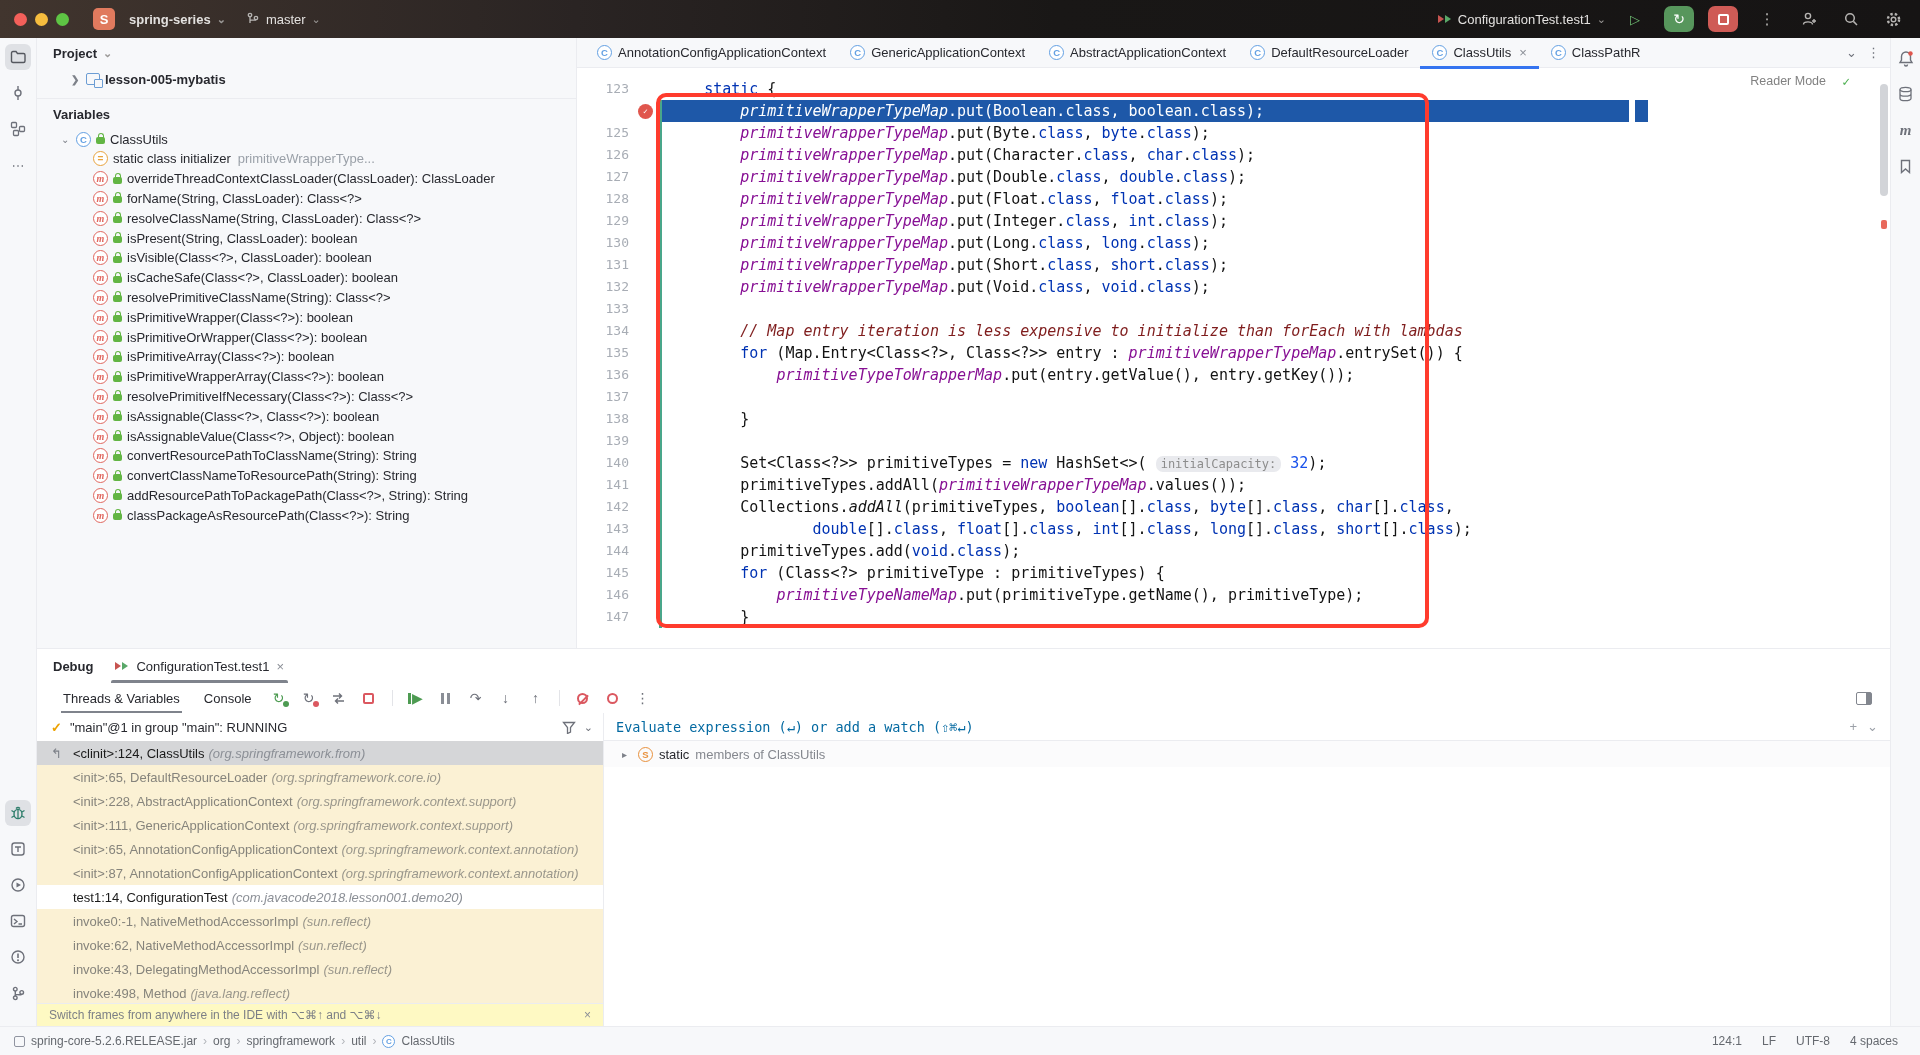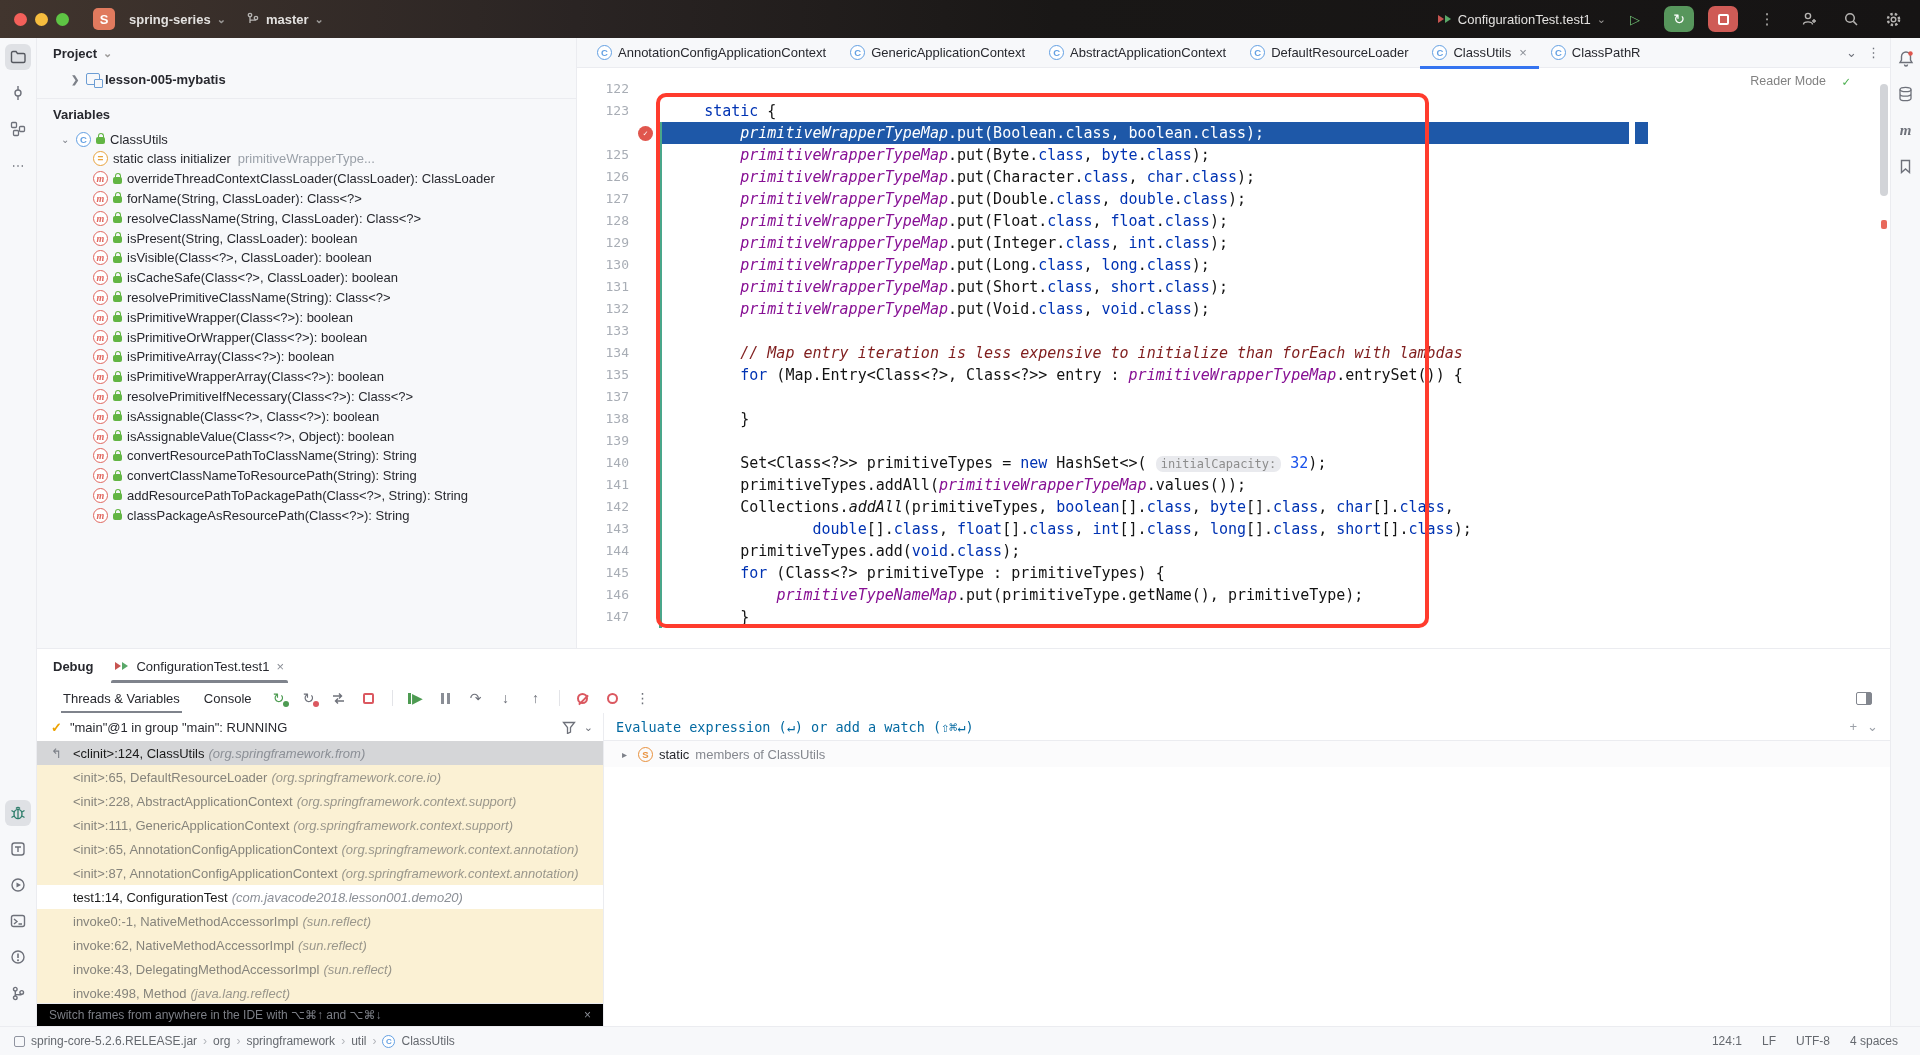--- a/index.html
+++ b/index.html
@@ -126,21 +126,21 @@
   .thread-label{flex:1}
   .funnel{color:#6e717a}
   .frames-list{flex:1;overflow:hidden}
   .frow{height:24px;display:flex;align-items:center;padding-left:14px;white-space:nowrap;gap:4px}
   .frow .fret{width:18px;color:#7d8189;font-size:13px}
   .frow.f-selected{background:#d5d6d8;color:#1a1a1a}
   .frow.f-library{background:#fbf1d4;color:#86847c}
   .frow.f-user{background:#fff;color:#1a1a1a}
   .fpkg{font-style:italic;color:#8b8f96}
   .frow.f-library .fpkg{color:#9a978c}
-  .frames-banner{height:23px;flex:none;display:flex;align-items:center;background:#000000;border-top:1px solid #ebecf0;color:#7c7f86;font-size:12px;padding:0 12px;gap:8px}
+  .frames-banner{height:23px;flex:none;display:flex;align-items:center;background:#fef9c3;border-top:1px solid #ebecf0;color:#7c7f86;font-size:12px;padding:0 12px;gap:8px}
   .frames-banner .bx{margin-left:auto;color:#8a8e96}
 
   .watch-pane{flex:1;display:flex;flex-direction:column;min-width:0}
   .eval-row{height:28px;flex:none;display:flex;align-items:center;border-bottom:1px solid #ebecf0;padding:0 12px;gap:10px}
   .eval-ph{color:#0369a1;font-family:"DejaVu Sans Mono","Liberation Mono",monospace;font-size:13.5px;flex:1}
   .eval-icons{color:#9ba0a8;display:flex;gap:10px}
   .watch-row{height:26px;display:flex;align-items:center;gap:6px;padding-left:18px;background:#fbfbfc}
   .sicon{width:15px;height:15px;border-radius:50%;border:1.4px solid #e8913d;color:#e8913d;font-size:9.5px;font-weight:700;display:inline-flex;align-items:center;justify-content:center}
   .watch-gray{color:#85888f}
 
@@ -158,21 +158,21 @@
   <div class="tl-group">
     <span class="tl r"></span>
     <span class="tl y"></span>
     <span class="tl g"></span>
   </div>
   <span class="avatar">S</span>
   <div class="tb-item">
     <span>spring-series</span>
     <span class="chev">⌄</span>
   </div>
-  <div class="tb-item" style="font-weight:700">
+  <div class="tb-item" style="font-weight:400">
     <svg class="lic" width="14" height="14" viewBox="0 0 14 14">
         <circle cx="4" cy="3" r="1.7" fill="none" stroke="#b6b4b2" stroke-width="1.3"></circle>
         <circle cx="10" cy="6" r="1.7" fill="none" stroke="#b6b4b2" stroke-width="1.3"></circle>
         <path d="M4 4.7 V11 M4 9 C4 7,10 9,10 7.7" fill="none" stroke="#b6b4b2" stroke-width="1.3"></path>
       </svg>
     <span>master</span>
     <span class="chev">⌄</span>
   </div>
   <div class="tb-spacer"></div>
   <div class="runcfg">
@@ -430,34 +430,34 @@
             <span class="cicon">C</span>
             <span>ClassPathR</span>
           </div>
           <div class="tab-ctrls">
             <span>⌄</span>
             <span>⋮</span>
           </div>
         </div>
         <div class="code-area mono">
           <div>
-              <div class="crow"><span class="gut">122</span><span class="gicon"></span><span class="chg"></span><pre class="codeln"></pre></div>
               <div class="crow"><span class="gut">123</span><span class="gicon"></span><span class="chg"></span><pre class="codeln"><span class="tk tk-d">    </span><span class="tk tk-k">static</span><span class="tk tk-d"> {</span></pre></div>
               <div class="crow exec"><div class="execbar"></div><div class="execchip"></div><span class="gut"></span><span class="gicon"><span class="bp">✓</span></span><span class="chg on"></span><pre class="codeln"><span class="tk tk-d">        </span><span class="tk tk-f">primitiveWrapperTypeMap</span><span class="tk tk-d">.put(Boolean.</span><span class="tk tk-k">class</span><span class="tk tk-d">, </span><span class="tk tk-k">boolean</span><span class="tk tk-d">.</span><span class="tk tk-k">class</span><span class="tk tk-d">);</span></pre></div>
               <div class="crow"><span class="gut">125</span><span class="gicon"></span><span class="chg on"></span><pre class="codeln"><span class="tk tk-d">        </span><span class="tk tk-f">primitiveWrapperTypeMap</span><span class="tk tk-d">.put(Byte.</span><span class="tk tk-k">class</span><span class="tk tk-d">, </span><span class="tk tk-k">byte</span><span class="tk tk-d">.</span><span class="tk tk-k">class</span><span class="tk tk-d">);</span></pre></div>
               <div class="crow"><span class="gut">126</span><span class="gicon"></span><span class="chg on"></span><pre class="codeln"><span class="tk tk-d">        </span><span class="tk tk-f">primitiveWrapperTypeMap</span><span class="tk tk-d">.put(Character.</span><span class="tk tk-k">class</span><span class="tk tk-d">, </span><span class="tk tk-k">char</span><span class="tk tk-d">.</span><span class="tk tk-k">class</span><span class="tk tk-d">);</span></pre></div>
               <div class="crow"><span class="gut">127</span><span class="gicon"></span><span class="chg on"></span><pre class="codeln"><span class="tk tk-d">        </span><span class="tk tk-f">primitiveWrapperTypeMap</span><span class="tk tk-d">.put(Double.</span><span class="tk tk-k">class</span><span class="tk tk-d">, </span><span class="tk tk-k">double</span><span class="tk tk-d">.</span><span class="tk tk-k">class</span><span class="tk tk-d">);</span></pre></div>
               <div class="crow"><span class="gut">128</span><span class="gicon"></span><span class="chg on"></span><pre class="codeln"><span class="tk tk-d">        </span><span class="tk tk-f">primitiveWrapperTypeMap</span><span class="tk tk-d">.put(Float.</span><span class="tk tk-k">class</span><span class="tk tk-d">, </span><span class="tk tk-k">float</span><span class="tk tk-d">.</span><span class="tk tk-k">class</span><span class="tk tk-d">);</span></pre></div>
               <div class="crow"><span class="gut">129</span><span class="gicon"></span><span class="chg on"></span><pre class="codeln"><span class="tk tk-d">        </span><span class="tk tk-f">primitiveWrapperTypeMap</span><span class="tk tk-d">.put(Integer.</span><span class="tk tk-k">class</span><span class="tk tk-d">, </span><span class="tk tk-k">int</span><span class="tk tk-d">.</span><span class="tk tk-k">class</span><span class="tk tk-d">);</span></pre></div>
               <div class="crow"><span class="gut">130</span><span class="gicon"></span><span class="chg on"></span><pre class="codeln"><span class="tk tk-d">        </span><span class="tk tk-f">primitiveWrapperTypeMap</span><span class="tk tk-d">.put(Long.</span><span class="tk tk-k">class</span><span class="tk tk-d">, </span><span class="tk tk-k">long</span><span class="tk tk-d">.</span><span class="tk tk-k">class</span><span class="tk tk-d">);</span></pre></div>
               <div class="crow"><span class="gut">131</span><span class="gicon"></span><span class="chg on"></span><pre class="codeln"><span class="tk tk-d">        </span><span class="tk tk-f">primitiveWrapperTypeMap</span><span class="tk tk-d">.put(Short.</span><span class="tk tk-k">class</span><span class="tk tk-d">, </span><span class="tk tk-k">short</span><span class="tk tk-d">.</span><span class="tk tk-k">class</span><span class="tk tk-d">);</span></pre></div>
               <div class="crow"><span class="gut">132</span><span class="gicon"></span><span class="chg on"></span><pre class="codeln"><span class="tk tk-d">        </span><span class="tk tk-f">primitiveWrapperTypeMap</span><span class="tk tk-d">.put(Void.</span><span class="tk tk-k">class</span><span class="tk tk-d">, </span><span class="tk tk-k">void</span><span class="tk tk-d">.</span><span class="tk tk-k">class</span><span class="tk tk-d">);</span></pre></div>
               <div class="crow"><span class="gut">133</span><span class="gicon"></span><span class="chg on"></span><pre class="codeln"></pre></div>
               <div class="crow"><span class="gut">134</span><span class="gicon"></span><span class="chg on"></span><pre class="codeln"><span class="tk tk-d">        </span><span class="tk tk-c">// Map entry iteration is less expensive to initialize than forEach with lambdas</span></pre></div>
               <div class="crow"><span class="gut">135</span><span class="gicon"></span><span class="chg on"></span><pre class="codeln"><span class="tk tk-d">        </span><span class="tk tk-k">for</span><span class="tk tk-d"> (Map.Entry&lt;Class&lt;?&gt;, Class&lt;?&gt;&gt; entry : </span><span class="tk tk-f">primitiveWrapperTypeMap</span><span class="tk tk-d">.entrySet()) {</span></pre></div>
+              <div class="crow"><span class="gut">136</span><span class="gicon"></span><span class="chg on"></span><pre class="codeln"><span class="tk tk-d">            </span><span class="tk tk-f">primitiveTypeToWrapperMap</span><span class="tk tk-d">.put(entry.getValue(), entry.getKey());</span></pre></div>
               <div class="crow"><span class="gut">137</span><span class="gicon"></span><span class="chg on"></span></div>
               <div class="crow"><span class="gut">138</span><span class="gicon"></span><span class="chg on"></span><pre class="codeln"><span class="tk tk-d">        }</span></pre></div>
               <div class="crow"><span class="gut">139</span><span class="gicon"></span><span class="chg on"></span><pre class="codeln"></pre></div>
               <div class="crow"><span class="gut">140</span><span class="gicon"></span><span class="chg on"></span><pre class="codeln"><span class="tk tk-d">        Set&lt;Class&lt;?&gt;&gt; primitiveTypes = </span><span class="tk tk-k">new</span><span class="tk tk-d"> HashSet&lt;&gt;( </span><span class="tk tk-h">initialCapacity:</span><span class="tk tk-d"> </span><span class="tk tk-n">32</span><span class="tk tk-d">);</span></pre></div>
               <div class="crow"><span class="gut">141</span><span class="gicon"></span><span class="chg on"></span><pre class="codeln"><span class="tk tk-d">        primitiveTypes.addAll(</span><span class="tk tk-f">primitiveWrapperTypeMap</span><span class="tk tk-d">.values());</span></pre></div>
               <div class="crow"><span class="gut">142</span><span class="gicon"></span><span class="chg on"></span><pre class="codeln"><span class="tk tk-d">        Collections.</span><span class="tk tk-m">addAll</span><span class="tk tk-d">(primitiveTypes, </span><span class="tk tk-k">boolean</span><span class="tk tk-d">[].</span><span class="tk tk-k">class</span><span class="tk tk-d">, </span><span class="tk tk-k">byte</span><span class="tk tk-d">[].</span><span class="tk tk-k">class</span><span class="tk tk-d">, </span><span class="tk tk-k">char</span><span class="tk tk-d">[].</span><span class="tk tk-k">class</span><span class="tk tk-d">,</span></pre></div>
               <div class="crow"><span class="gut">143</span><span class="gicon"></span><span class="chg on"></span><pre class="codeln"><span class="tk tk-d">                </span><span class="tk tk-k">double</span><span class="tk tk-d">[].</span><span class="tk tk-k">class</span><span class="tk tk-d">, </span><span class="tk tk-k">float</span><span class="tk tk-d">[].</span><span class="tk tk-k">class</span><span class="tk tk-d">, </span><span class="tk tk-k">int</span><span class="tk tk-d">[].</span><span class="tk tk-k">class</span><span class="tk tk-d">, </span><span class="tk tk-k">long</span><span class="tk tk-d">[].</span><span class="tk tk-k">class</span><span class="tk tk-d">, </span><span class="tk tk-k">short</span><span class="tk tk-d">[].</span><span class="tk tk-k">class</span><span class="tk tk-d">);</span></pre></div>
               <div class="crow"><span class="gut">144</span><span class="gicon"></span><span class="chg on"></span><pre class="codeln"><span class="tk tk-d">        primitiveTypes.add(</span><span class="tk tk-k">void</span><span class="tk tk-d">.</span><span class="tk tk-k">class</span><span class="tk tk-d">);</span></pre></div>
               <div class="crow"><span class="gut">145</span><span class="gicon"></span><span class="chg on"></span><pre class="codeln"><span class="tk tk-d">        </span><span class="tk tk-k">for</span><span class="tk tk-d"> (Class&lt;?&gt; primitiveType : primitiveTypes) {</span></pre></div>
               <div class="crow"><span class="gut">146</span><span class="gicon"></span><span class="chg on"></span><pre class="codeln"><span class="tk tk-d">            </span><span class="tk tk-f">primitiveTypeNameMap</span><span class="tk tk-d">.put(primitiveType.getName(), primitiveType);</span></pre></div>

